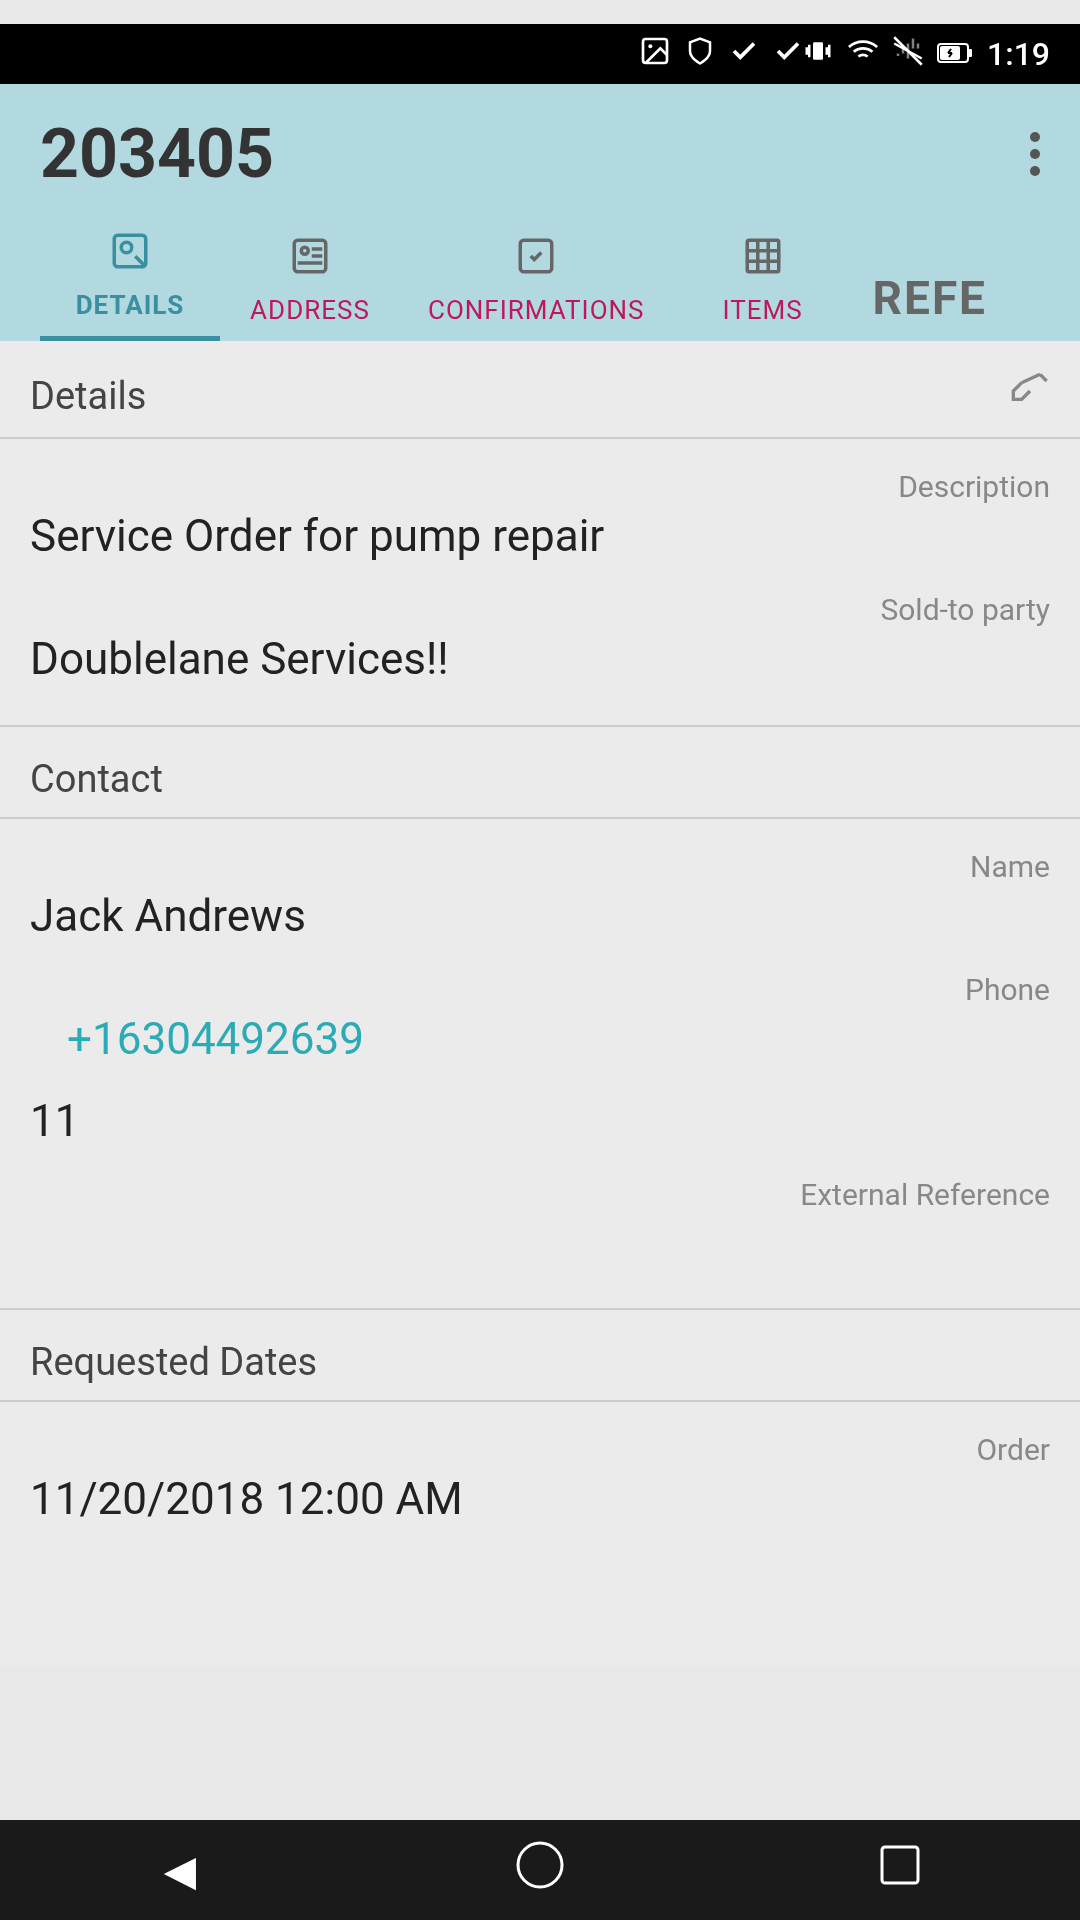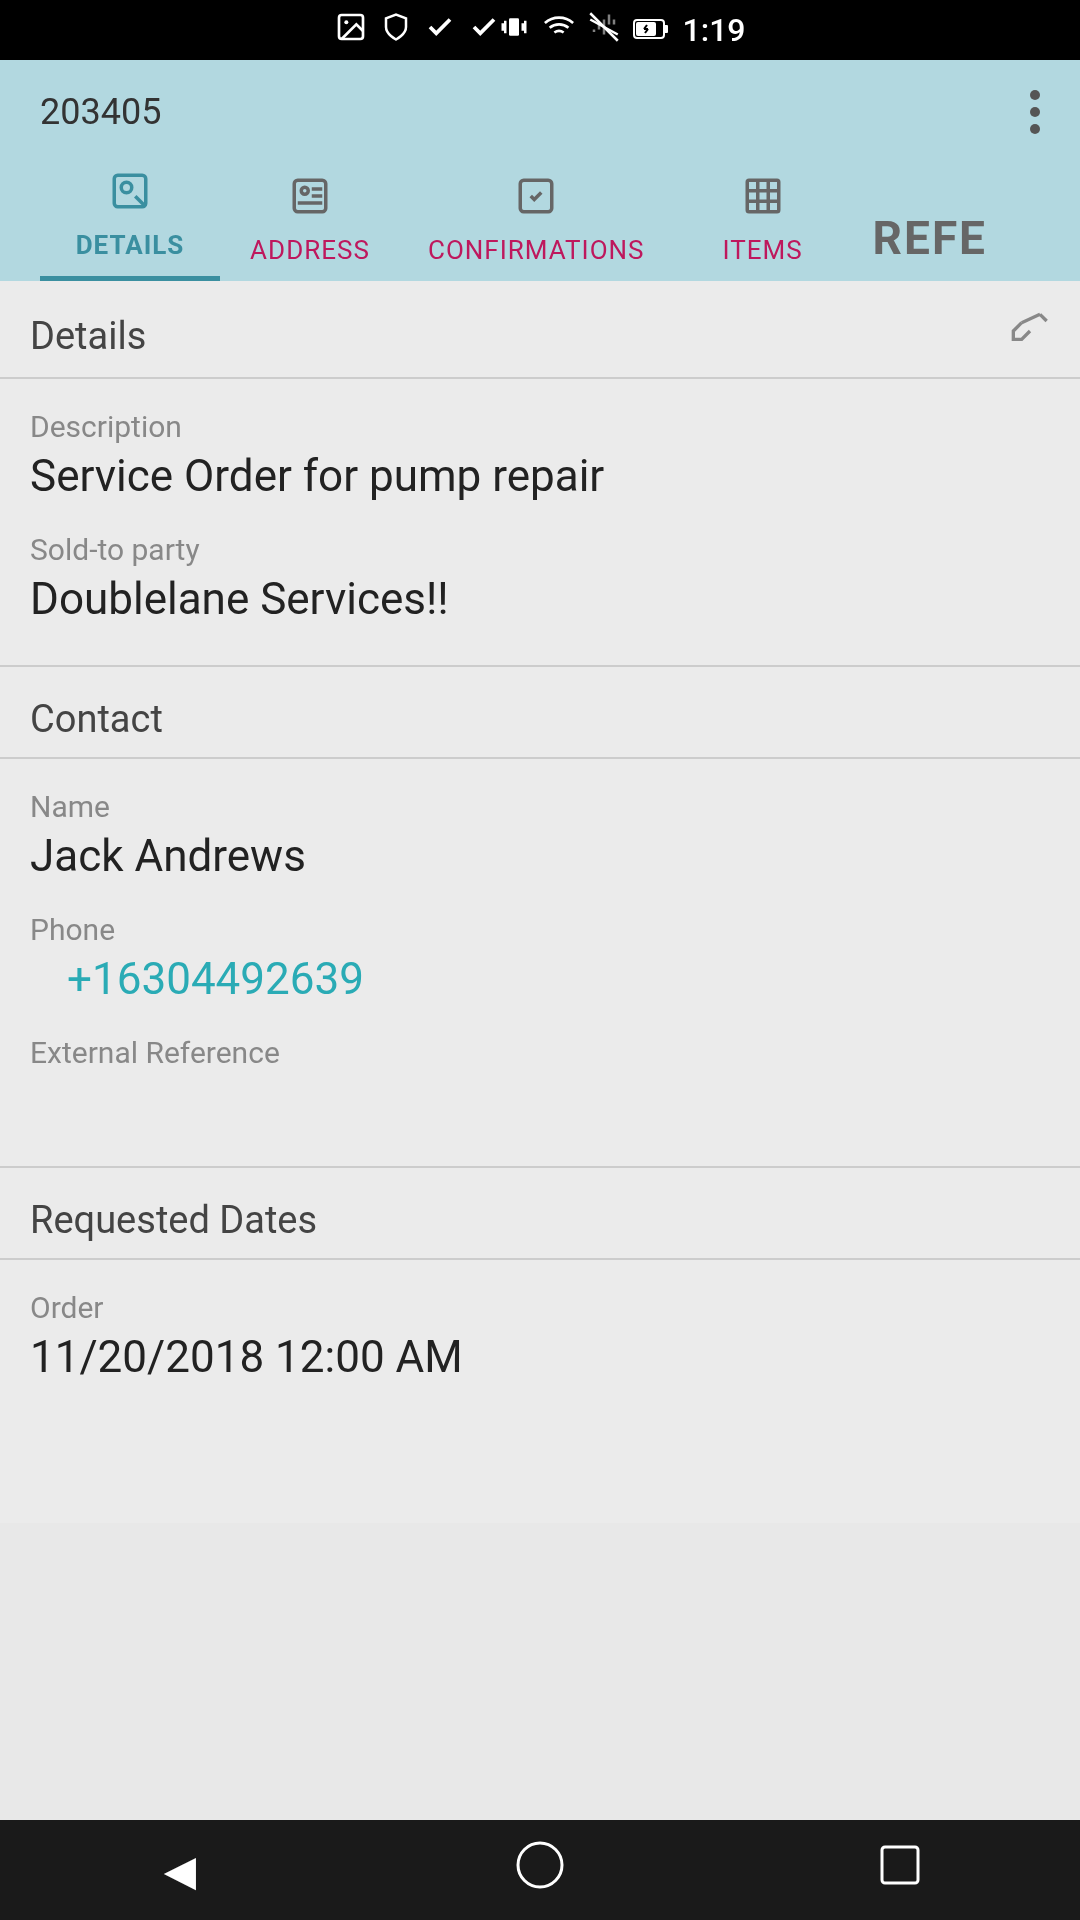--- a/index.html
+++ b/index.html
@@ -13,22 +13,23 @@
       overflow: hidden;
     }
 
     
     .status-bar {
       width: 100%;
       height: 60px;
       background: #000;
       display: flex;
       align-items: center;
-      justify-content: center;
+      justify-content: flex-end;
       padding: 0 30px;
+      margin-top: 24px;
     }
 
     .status-bar-left {
       display: flex;
       align-items: center;
       gap: 14px;
     }
 
     .status-bar-right {
       display: flex;
@@ -55,23 +56,23 @@
     }
 
     .header-top {
       display: flex;
       align-items: center;
       justify-content: space-between;
       padding-bottom: 20px;
     }
 
     .header-title {
-      font-size: 36px;
+      font-size: 68px;
       color: #333;
-      font-weight: 400;
+      font-weight: 700;
     }
 
     .more-icon {
       color: #555;
       font-size: 48px;
       font-weight: bold;
       letter-spacing: 2px;
       cursor: pointer;
       display: flex;
       flex-direction: column;
@@ -171,20 +172,21 @@
     }
 
     .field-group {
       padding: 30px 30px 10px 30px;
     }
 
     .field-label {
       font-size: 30px;
       color: #888;
       margin-bottom: 6px;
+      text-align: right;
     }
 
     .field-value {
       font-size: 44px;
       color: #222;
       font-weight: 400;
       margin-bottom: 30px;
     }
 
     .field-value.link {
@@ -377,20 +379,21 @@
     <div class="section-header">
       <span class="section-title">Contact</span>
     </div>
     <div class="field-group">
       <div class="field-label">Name</div>
       <div class="field-value">Jack Andrews</div>
 
       <div class="field-label">Phone</div>
       <div class="field-value link">+16304492639</div>
 
+      <div class="field-value">11</div>
 
       <div class="field-label">External Reference</div>
       <div class="field-value" style="min-height:50px;"></div>
     </div>
   </div>
 
   <div class="section-divider"></div>
 
   <div class="section">
     <div class="section-header">

